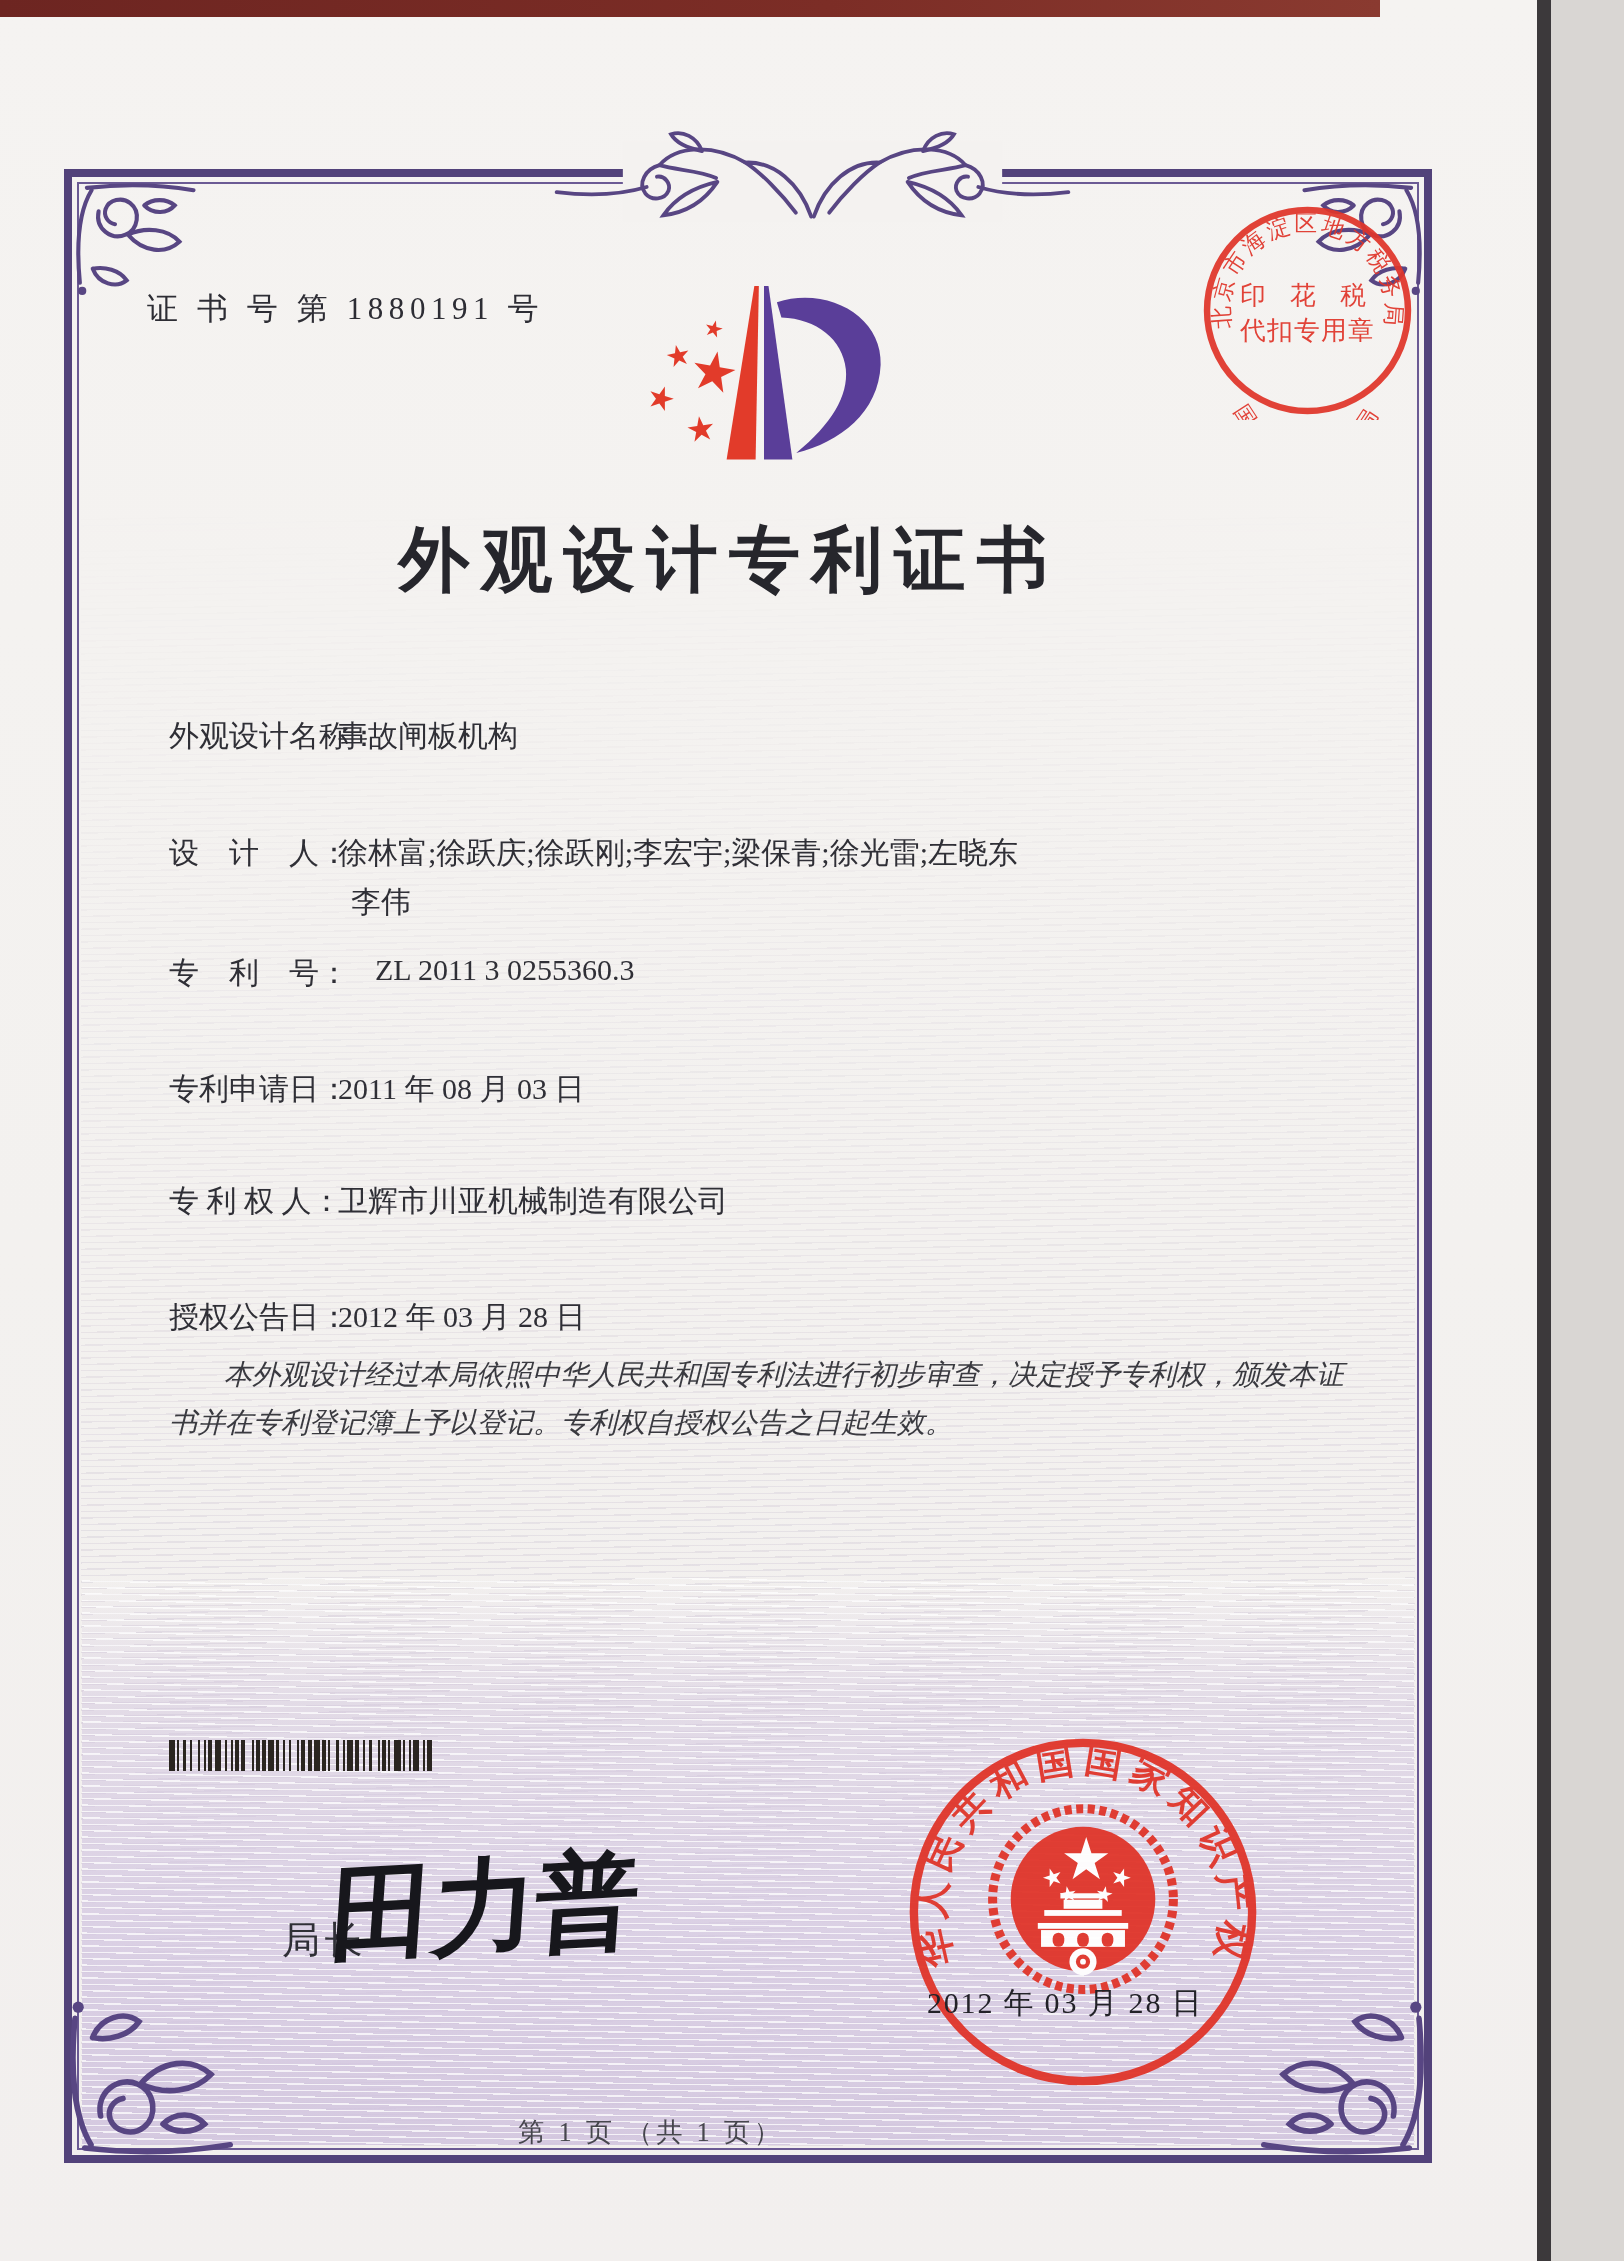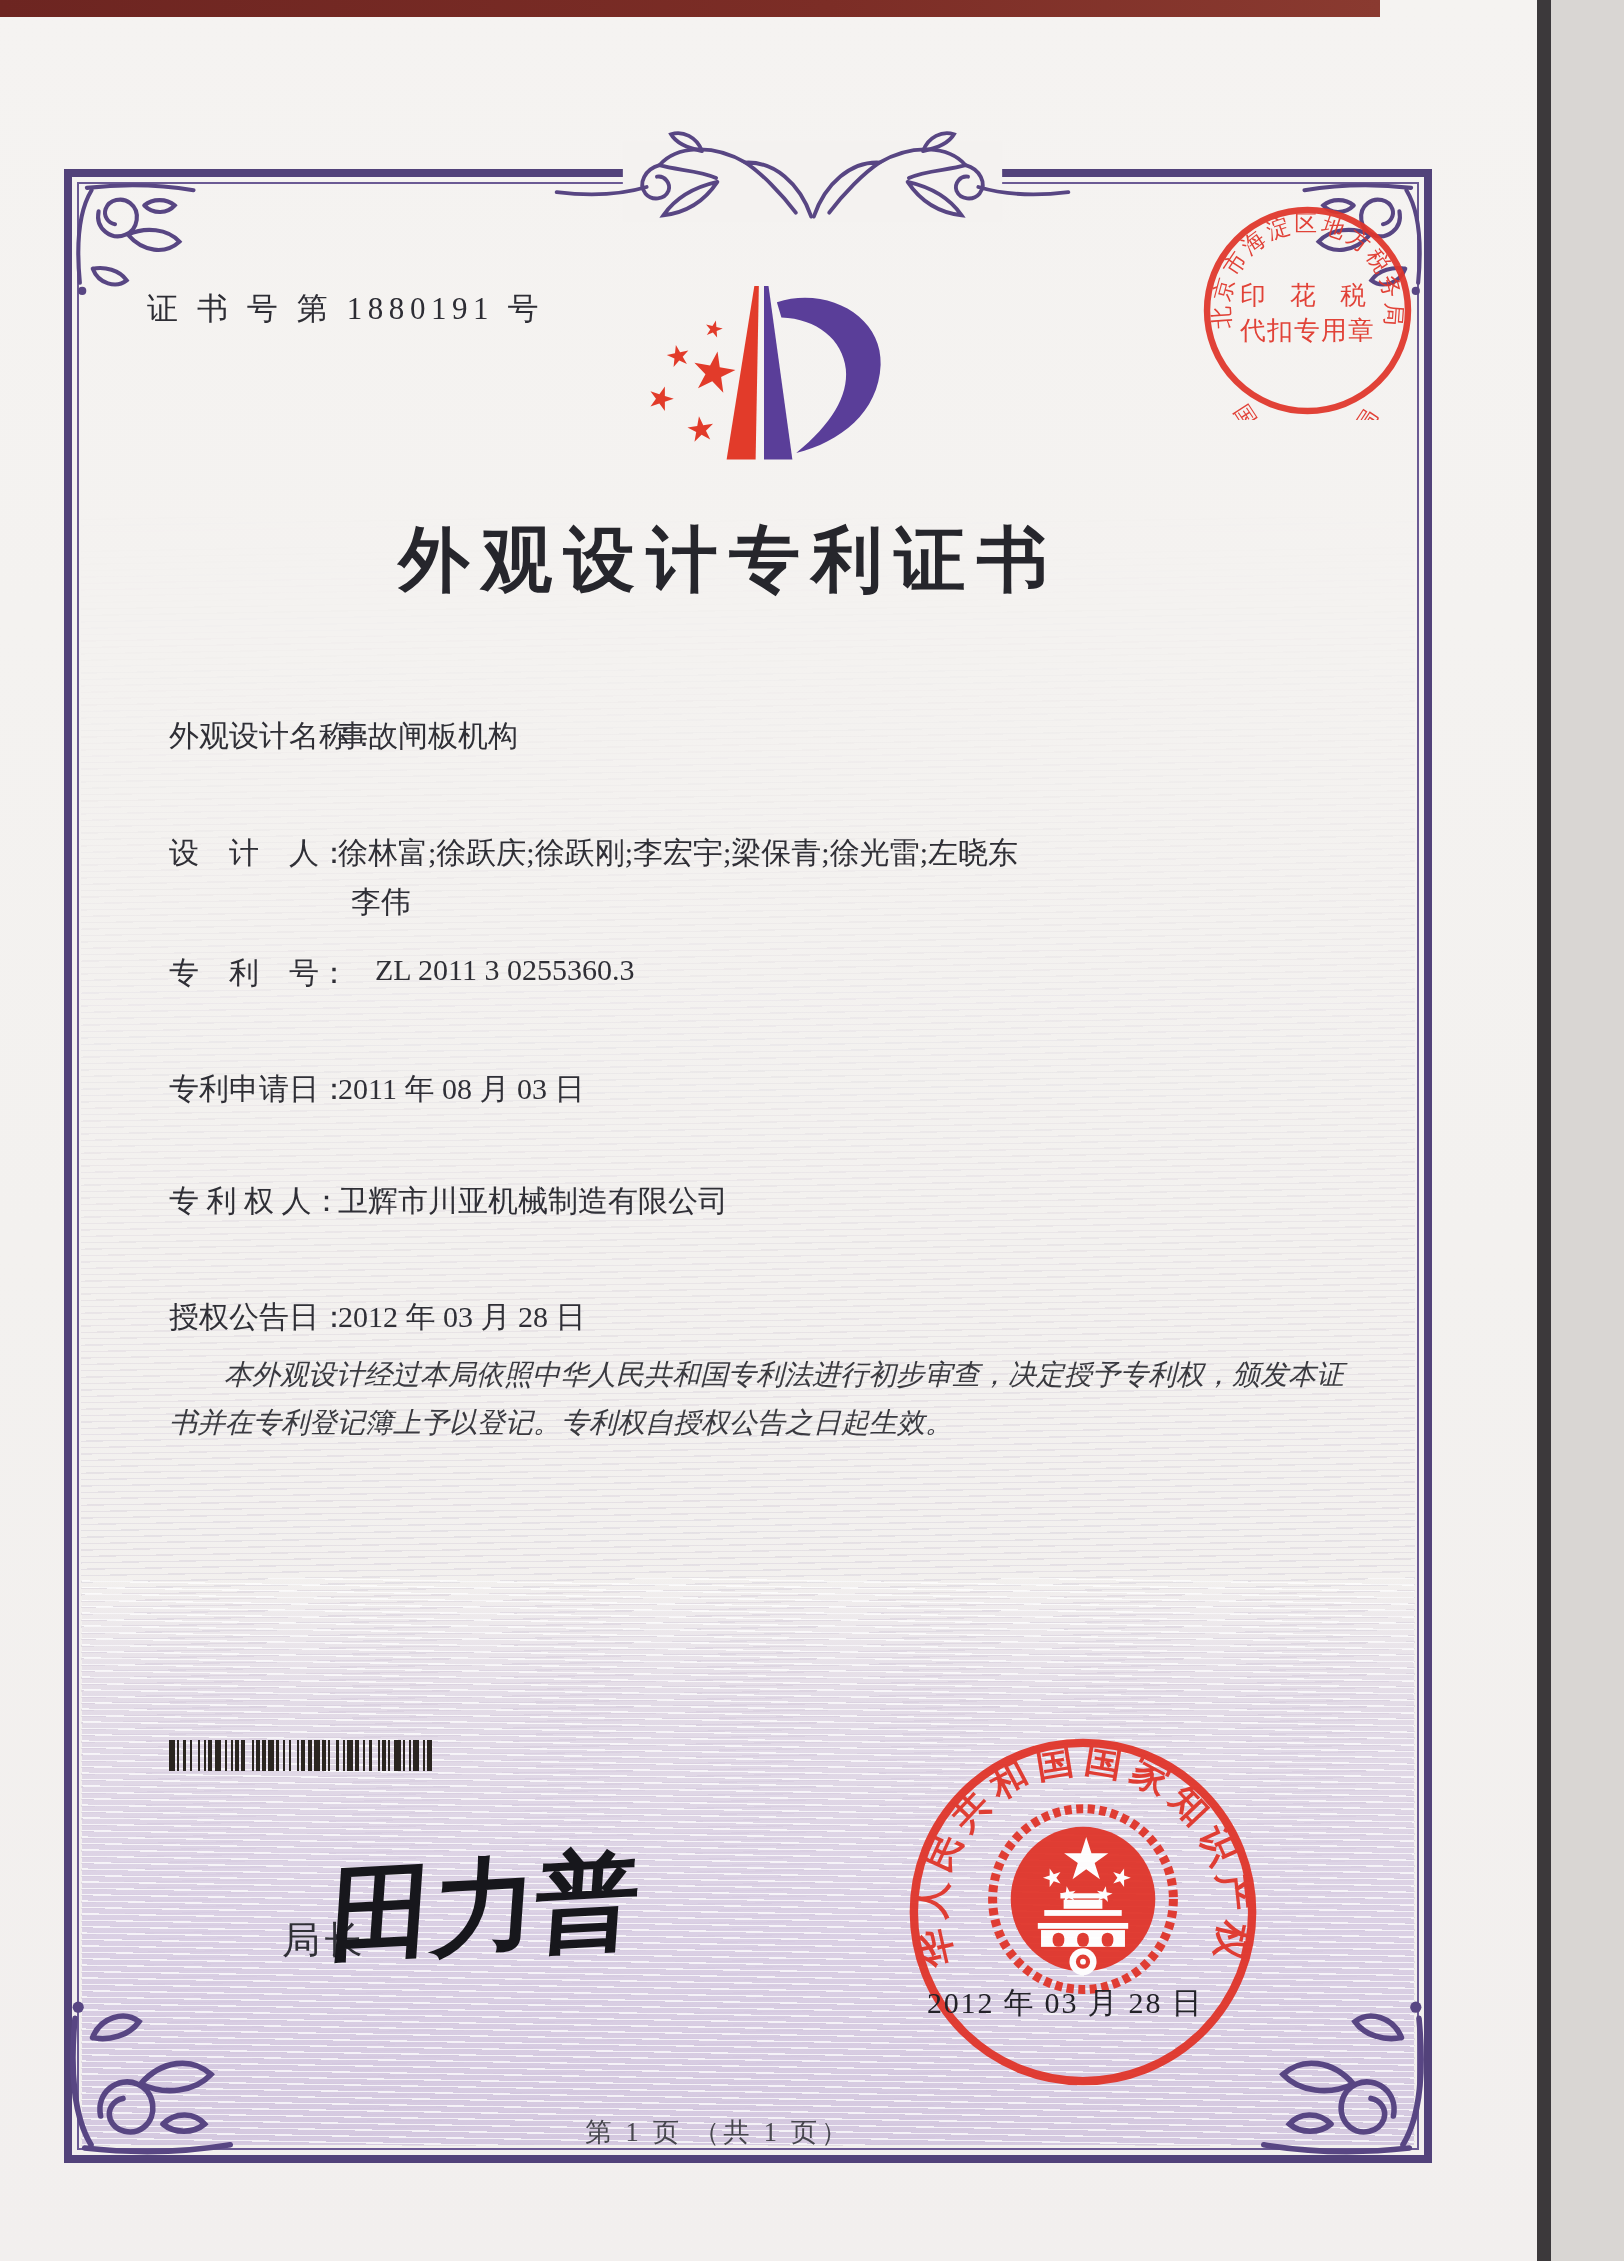--- a/index.html
+++ b/index.html
@@ -47,21 +47,21 @@
 
   .barcode{position:absolute;left:169px;top:1740px;width:319px;height:31px;overflow:hidden;white-space:nowrap;font-size:0;}
   .barcode i{display:inline-block;height:31px;background:#2a2520;}
   .barcode s{display:inline-block;height:31px;}
 
   .director-label{position:absolute;left:282px;top:1915px;font-size:38px;letter-spacing:0.12em;color:#2f2f36;}
   .signature{position:absolute;left:330px;top:1839px;font-size:104px;font-weight:bold;color:#17171c;
              transform:rotate(-3deg) skewX(-7deg);letter-spacing:-1.3px;}
 
   .seal-date{position:absolute;left:927px;top:1983px;font-size:30px;letter-spacing:0.06em;color:#222228;}
-  .footer{position:absolute;left:451px;top:2115px;width:400px;text-align:right;font-size:26.4px;
+  .footer{position:absolute;left:451px;top:2115px;width:400px;text-align:center;font-size:26.4px;
           letter-spacing:0.14em;color:#46464d;}
 
   .svg-abs{position:absolute;}
   .seal-red{color:#e0352a;}
 </style>
 </head>
 <body>
 
 <div class="paper"></div>
 <div class="top-strip"></div>

